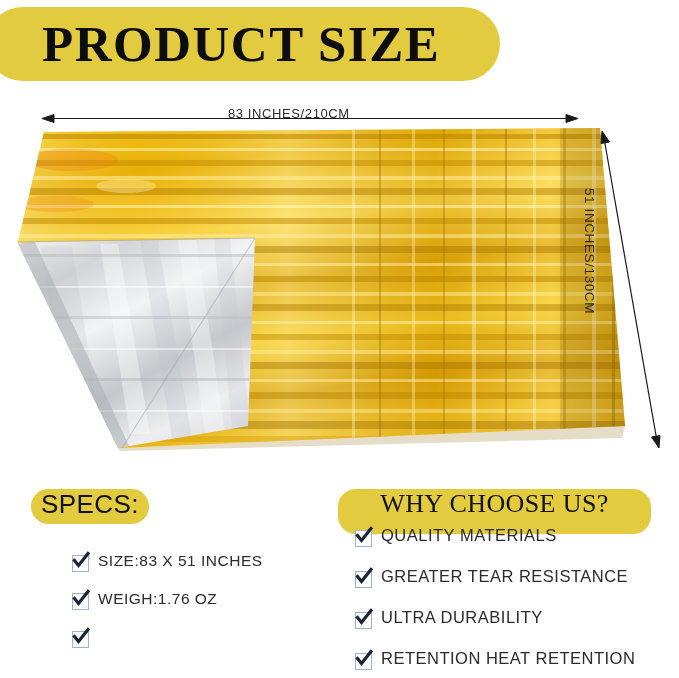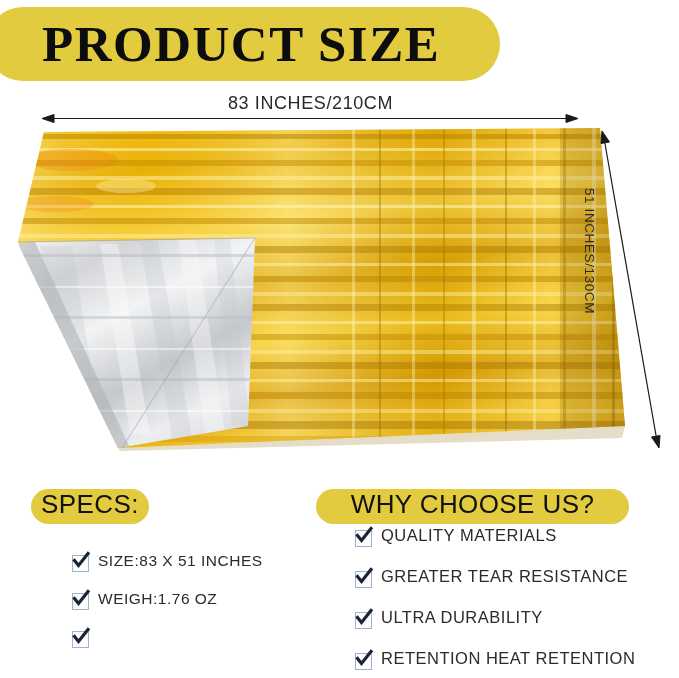--- a/index.html
+++ b/index.html
@@ -17,22 +17,22 @@
   #title-text{
     position:absolute;left:42px;top:14px;width:440px;height:60px;
     line-height:60px;
     font-family:"Liberation Serif","DejaVu Serif",serif;
     font-weight:bold;font-size:51px;color:#0d0d0d;
     letter-spacing:1.5px;white-space:nowrap;
   }
 
   
   #dim-top-label{
-    position:absolute;left:228px;top:93px;
-    font-size:18px;color:#2a2a2a;letter-spacing:.6px;white-space:nowrap;
+    position:absolute;left:228px;top:106px;
+    font-size:13px;color:#2a2a2a;letter-spacing:.6px;white-space:nowrap;
   }
   #dim-right-label{
     position:absolute;left:597px;top:188px;
     width:170px;transform:rotate(90deg);transform-origin:0 0;
     font-size:13.5px;color:#2a2a2a;letter-spacing:.6px;white-space:nowrap;
   }
   .dim-svg{position:absolute;left:0;top:0;width:679px;height:678px;pointer-events:none;}
 
   
   #blanket-photo{
@@ -42,21 +42,21 @@
 
   
   .section-pill{
     position:absolute;background:#E2CB3E;border-radius:18px;
     display:flex;align-items:flex-start;justify-content:center;
   }
   .section-pill span{
     font-size:26px;color:#111;letter-spacing:.4px;white-space:nowrap;
   }
   #specs-pill{left:31px;top:489px;width:118px;height:35px;}
-  #why-pill{left:316px;top:489px;width:313px;height:35px;}
+  #why-pill{left:338px;top:489px;width:313px;height:45px;font-family:Liberation Serif, serif;}
 
   
   .check-list{position:absolute;}
   #specs-list{left:44px;top:552px;width:290px;}
   #why-list{left:327px;top:527px;width:345px;}
 
   .check-item{display:flex;align-items:flex-start;margin-left:28px;}
   #specs-list .check-item{margin-bottom:18px;}
   #why-list .check-item{margin-bottom:21px;}
 

